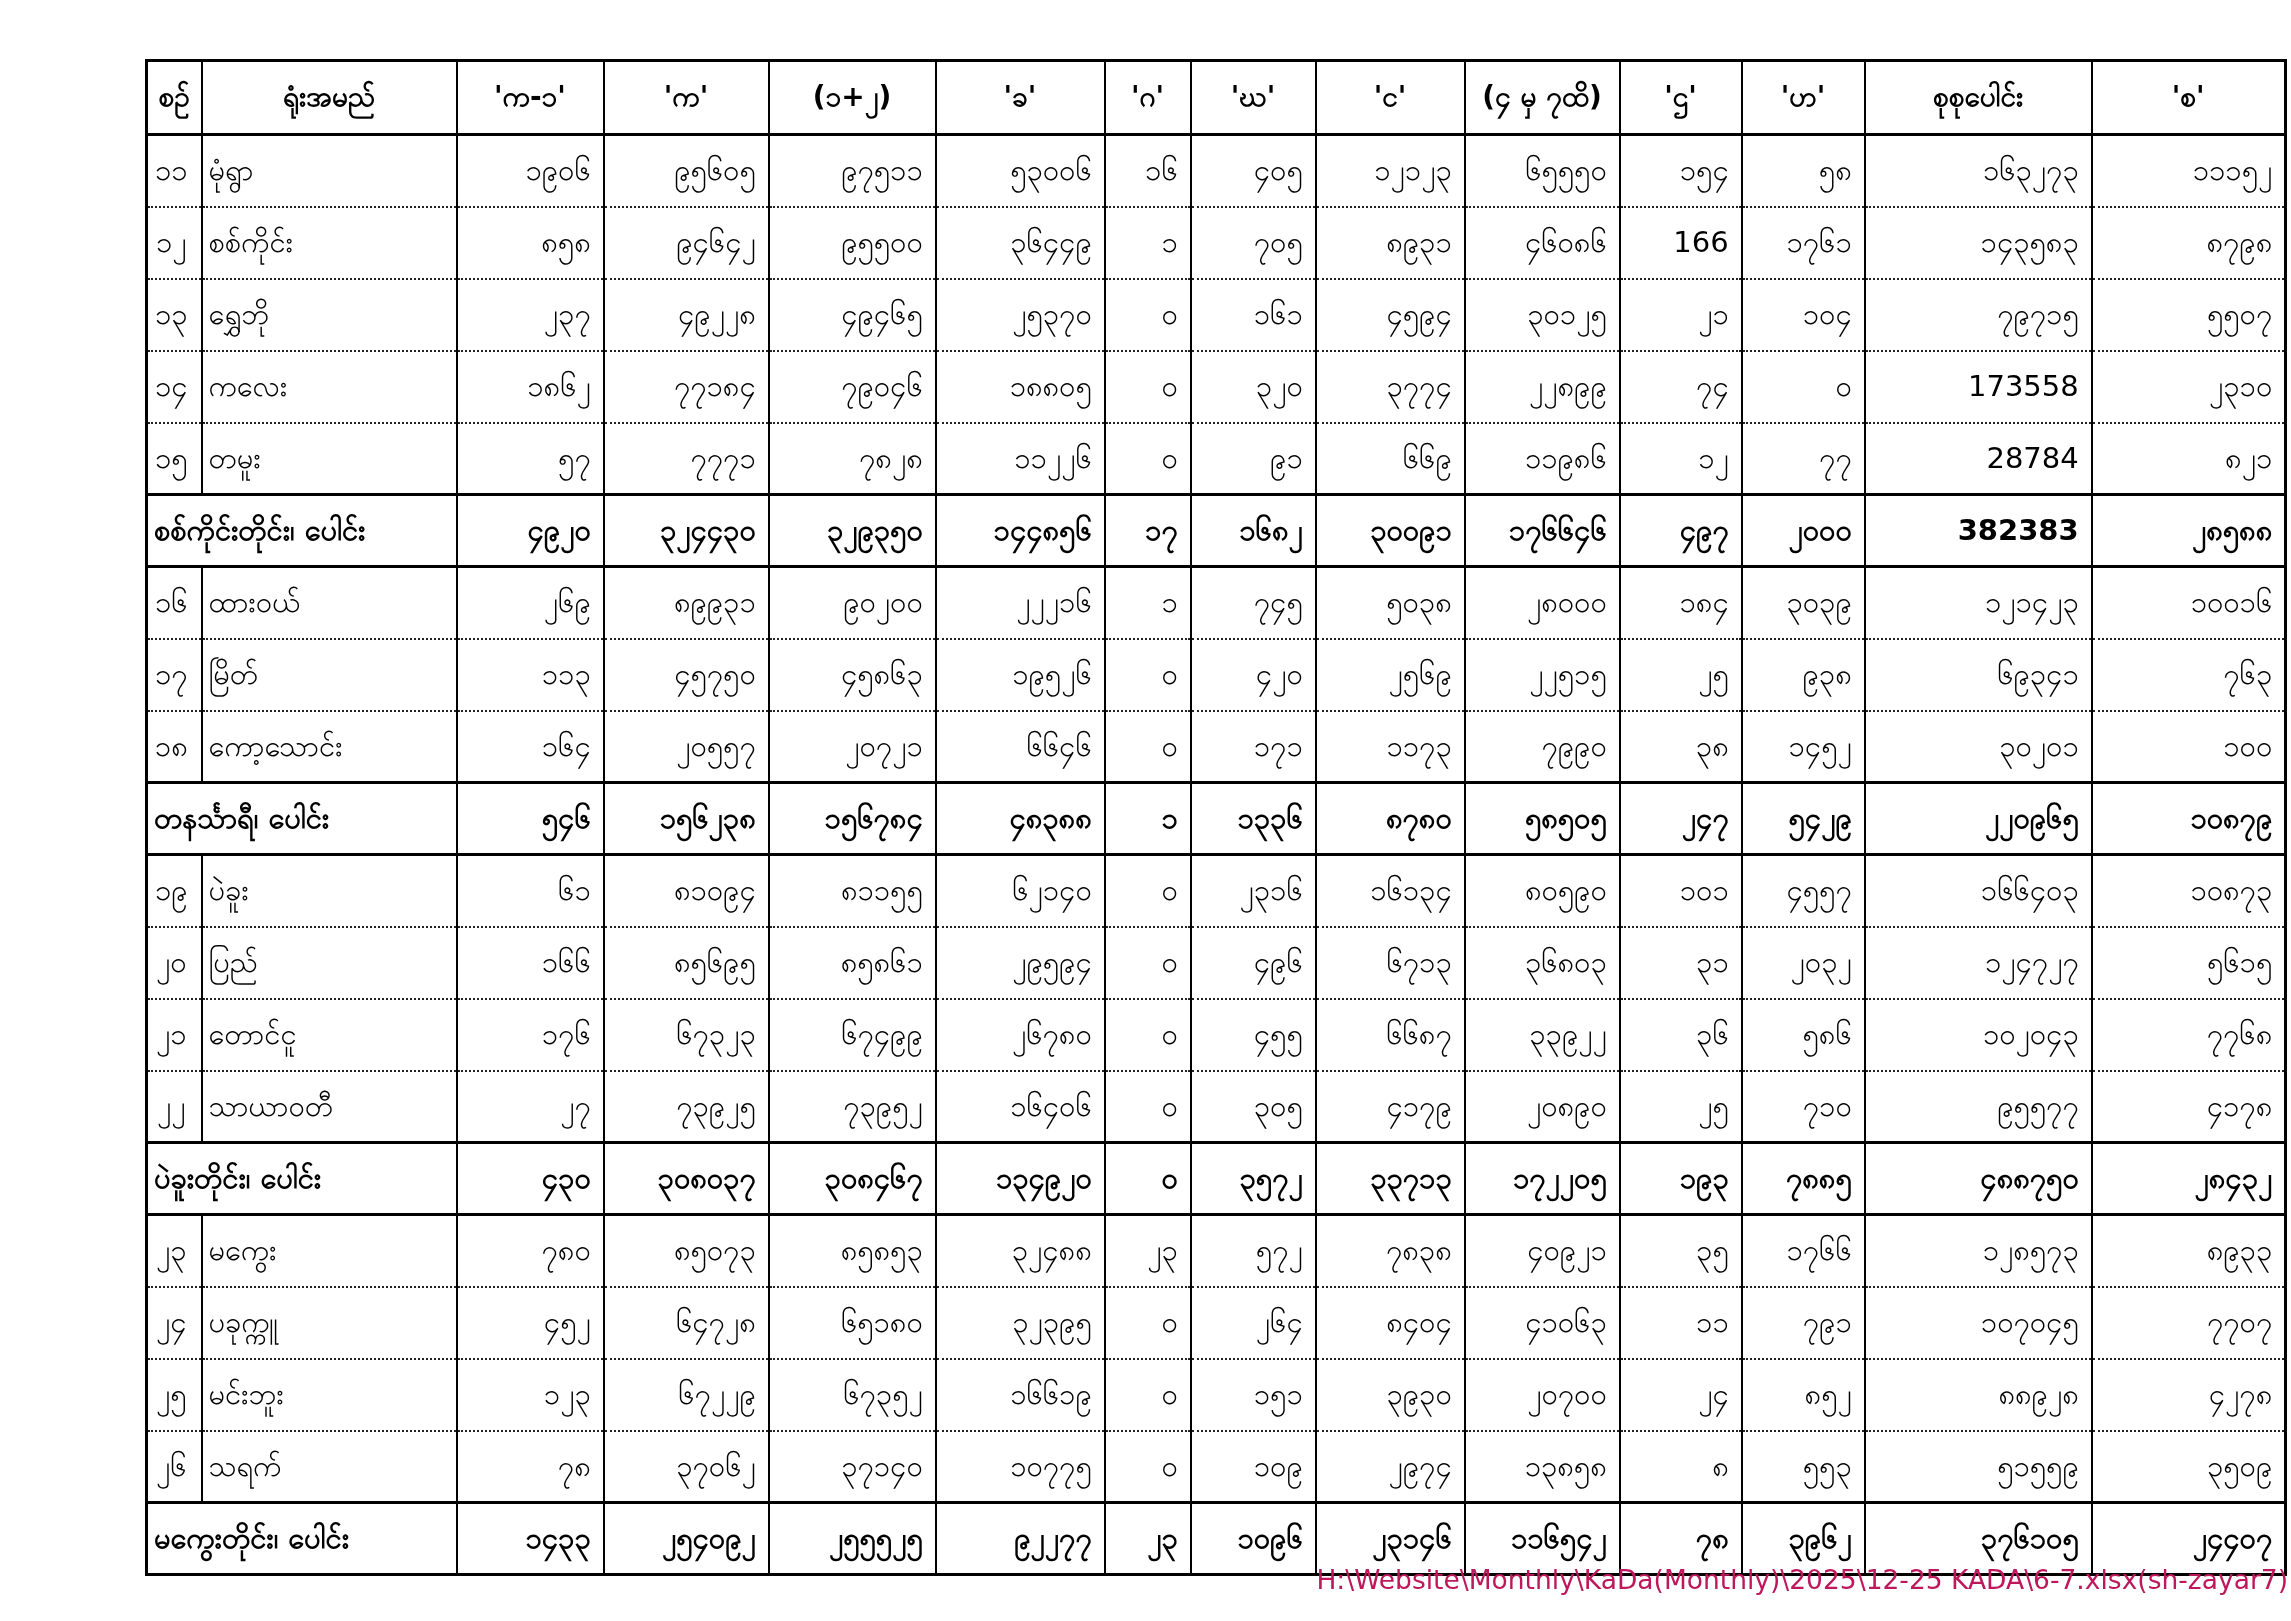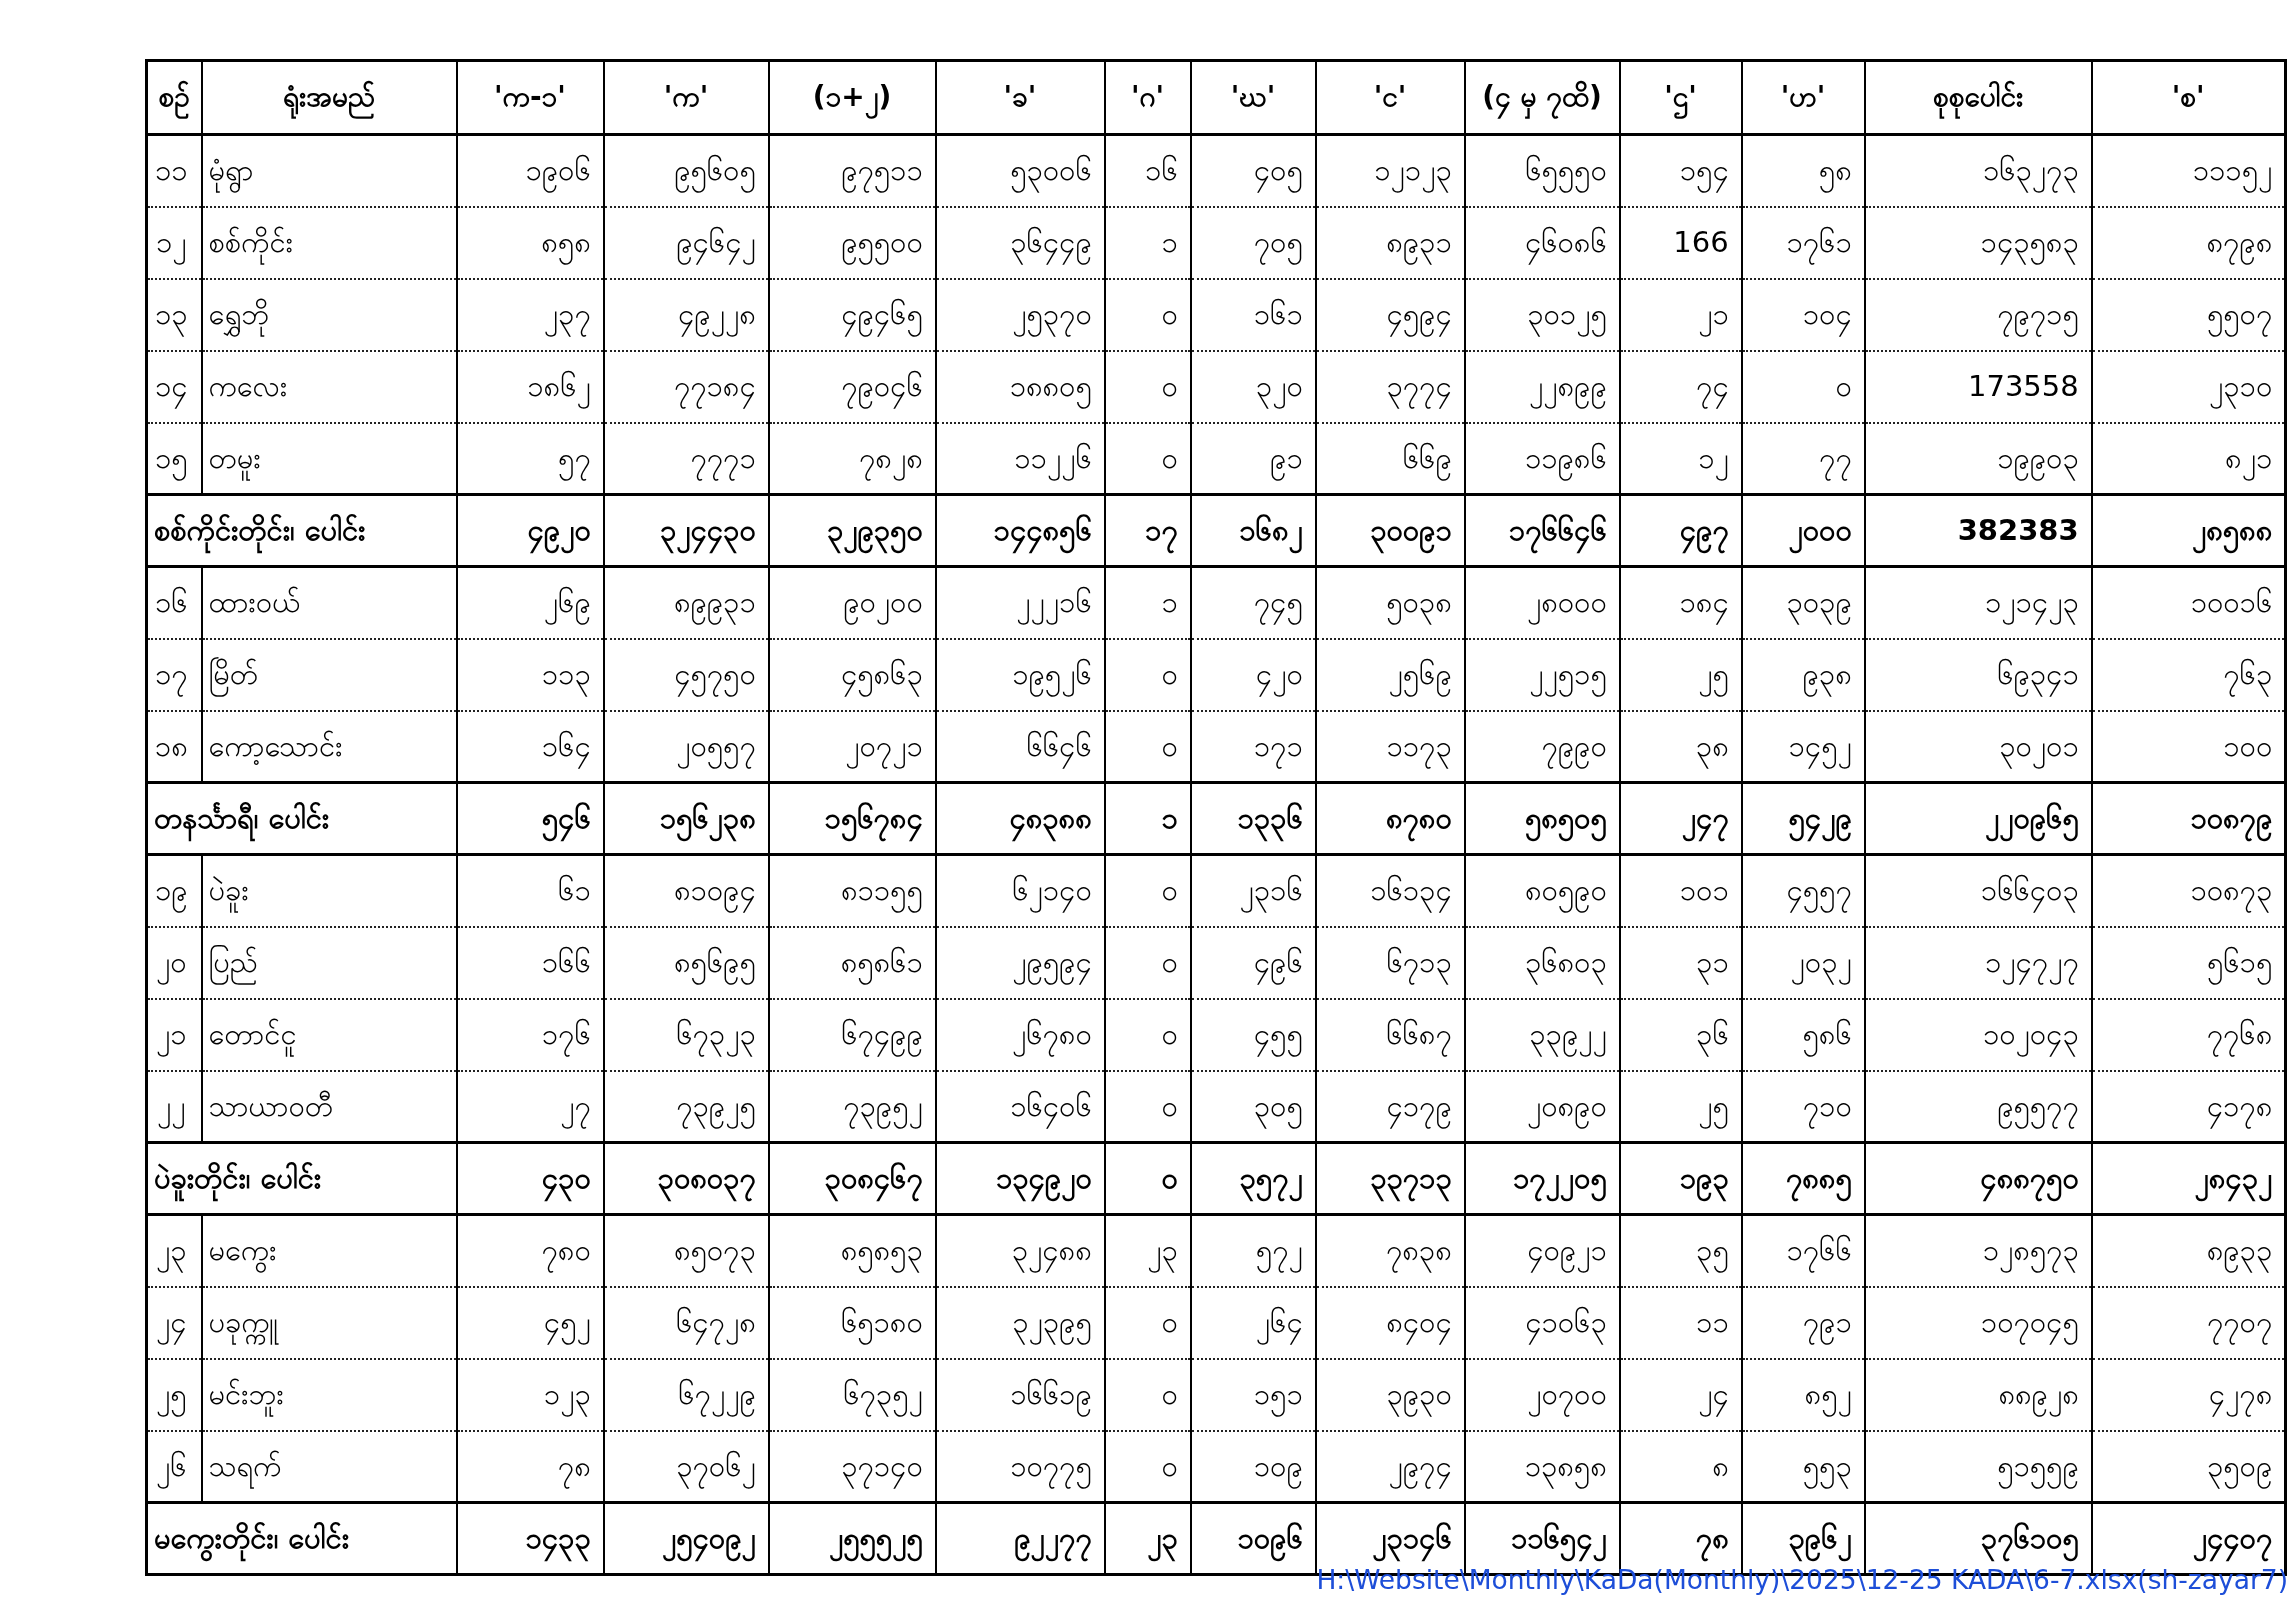--- a/index.html
+++ b/index.html
@@ -50,21 +50,21 @@
   td.cell-name { text-align: left; padding-left: 7.8px; margin-left: 48px; }
   td.cell-num  { text-align: right; }
   .red { color: var(--accent, #e00000); }
   #footer-path {
     position: absolute;
     left: 970px;
     top: 1564px;
     width: 1318px;
     text-align: right;
     font-size: 26.5px;
-    color: #1d4ed8;
+    color: #be185d;
     white-space: nowrap;
   }
 </style>
 </head>
 <body>
 
 <table id="report-table">
   <colgroup>
     <col style="width:55px">
       <col style="width:255px">
@@ -170,21 +170,21 @@
         <td class="cell-num">၅၇</td>
         <td class="cell-num">၇၇၇၁</td>
         <td class="cell-num">၇၈၂၈</td>
         <td class="cell-num">၁၁၂၂၆</td>
         <td class="cell-num">၀</td>
         <td class="cell-num">၉၁</td>
         <td class="cell-num">၆၆၉</td>
         <td class="cell-num">၁၁၉၈၆</td>
         <td class="cell-num">၁၂</td>
         <td class="cell-num">၇၇</td>
-        <td class="cell-num red">၁၉၉၀၃</td>
+        <td class="cell-num red">28784</td>
         <td class="cell-num">၈၂၁</td>
       </tr>
       <tr class="total-row">
         <td class="cell-name red" colspan="2">စစ်ကိုင်းတိုင်း၊ ပေါင်း</td>
         <td class="cell-num red">၄၉၂၀</td>
         <td class="cell-num red">၃၂၄၄၃၀</td>
         <td class="cell-num red">၃၂၉၃၅၀</td>
         <td class="cell-num red">၁၄၄၈၅၆</td>
         <td class="cell-num red">၁၇</td>
         <td class="cell-num red">၁၆၈၂</td>

